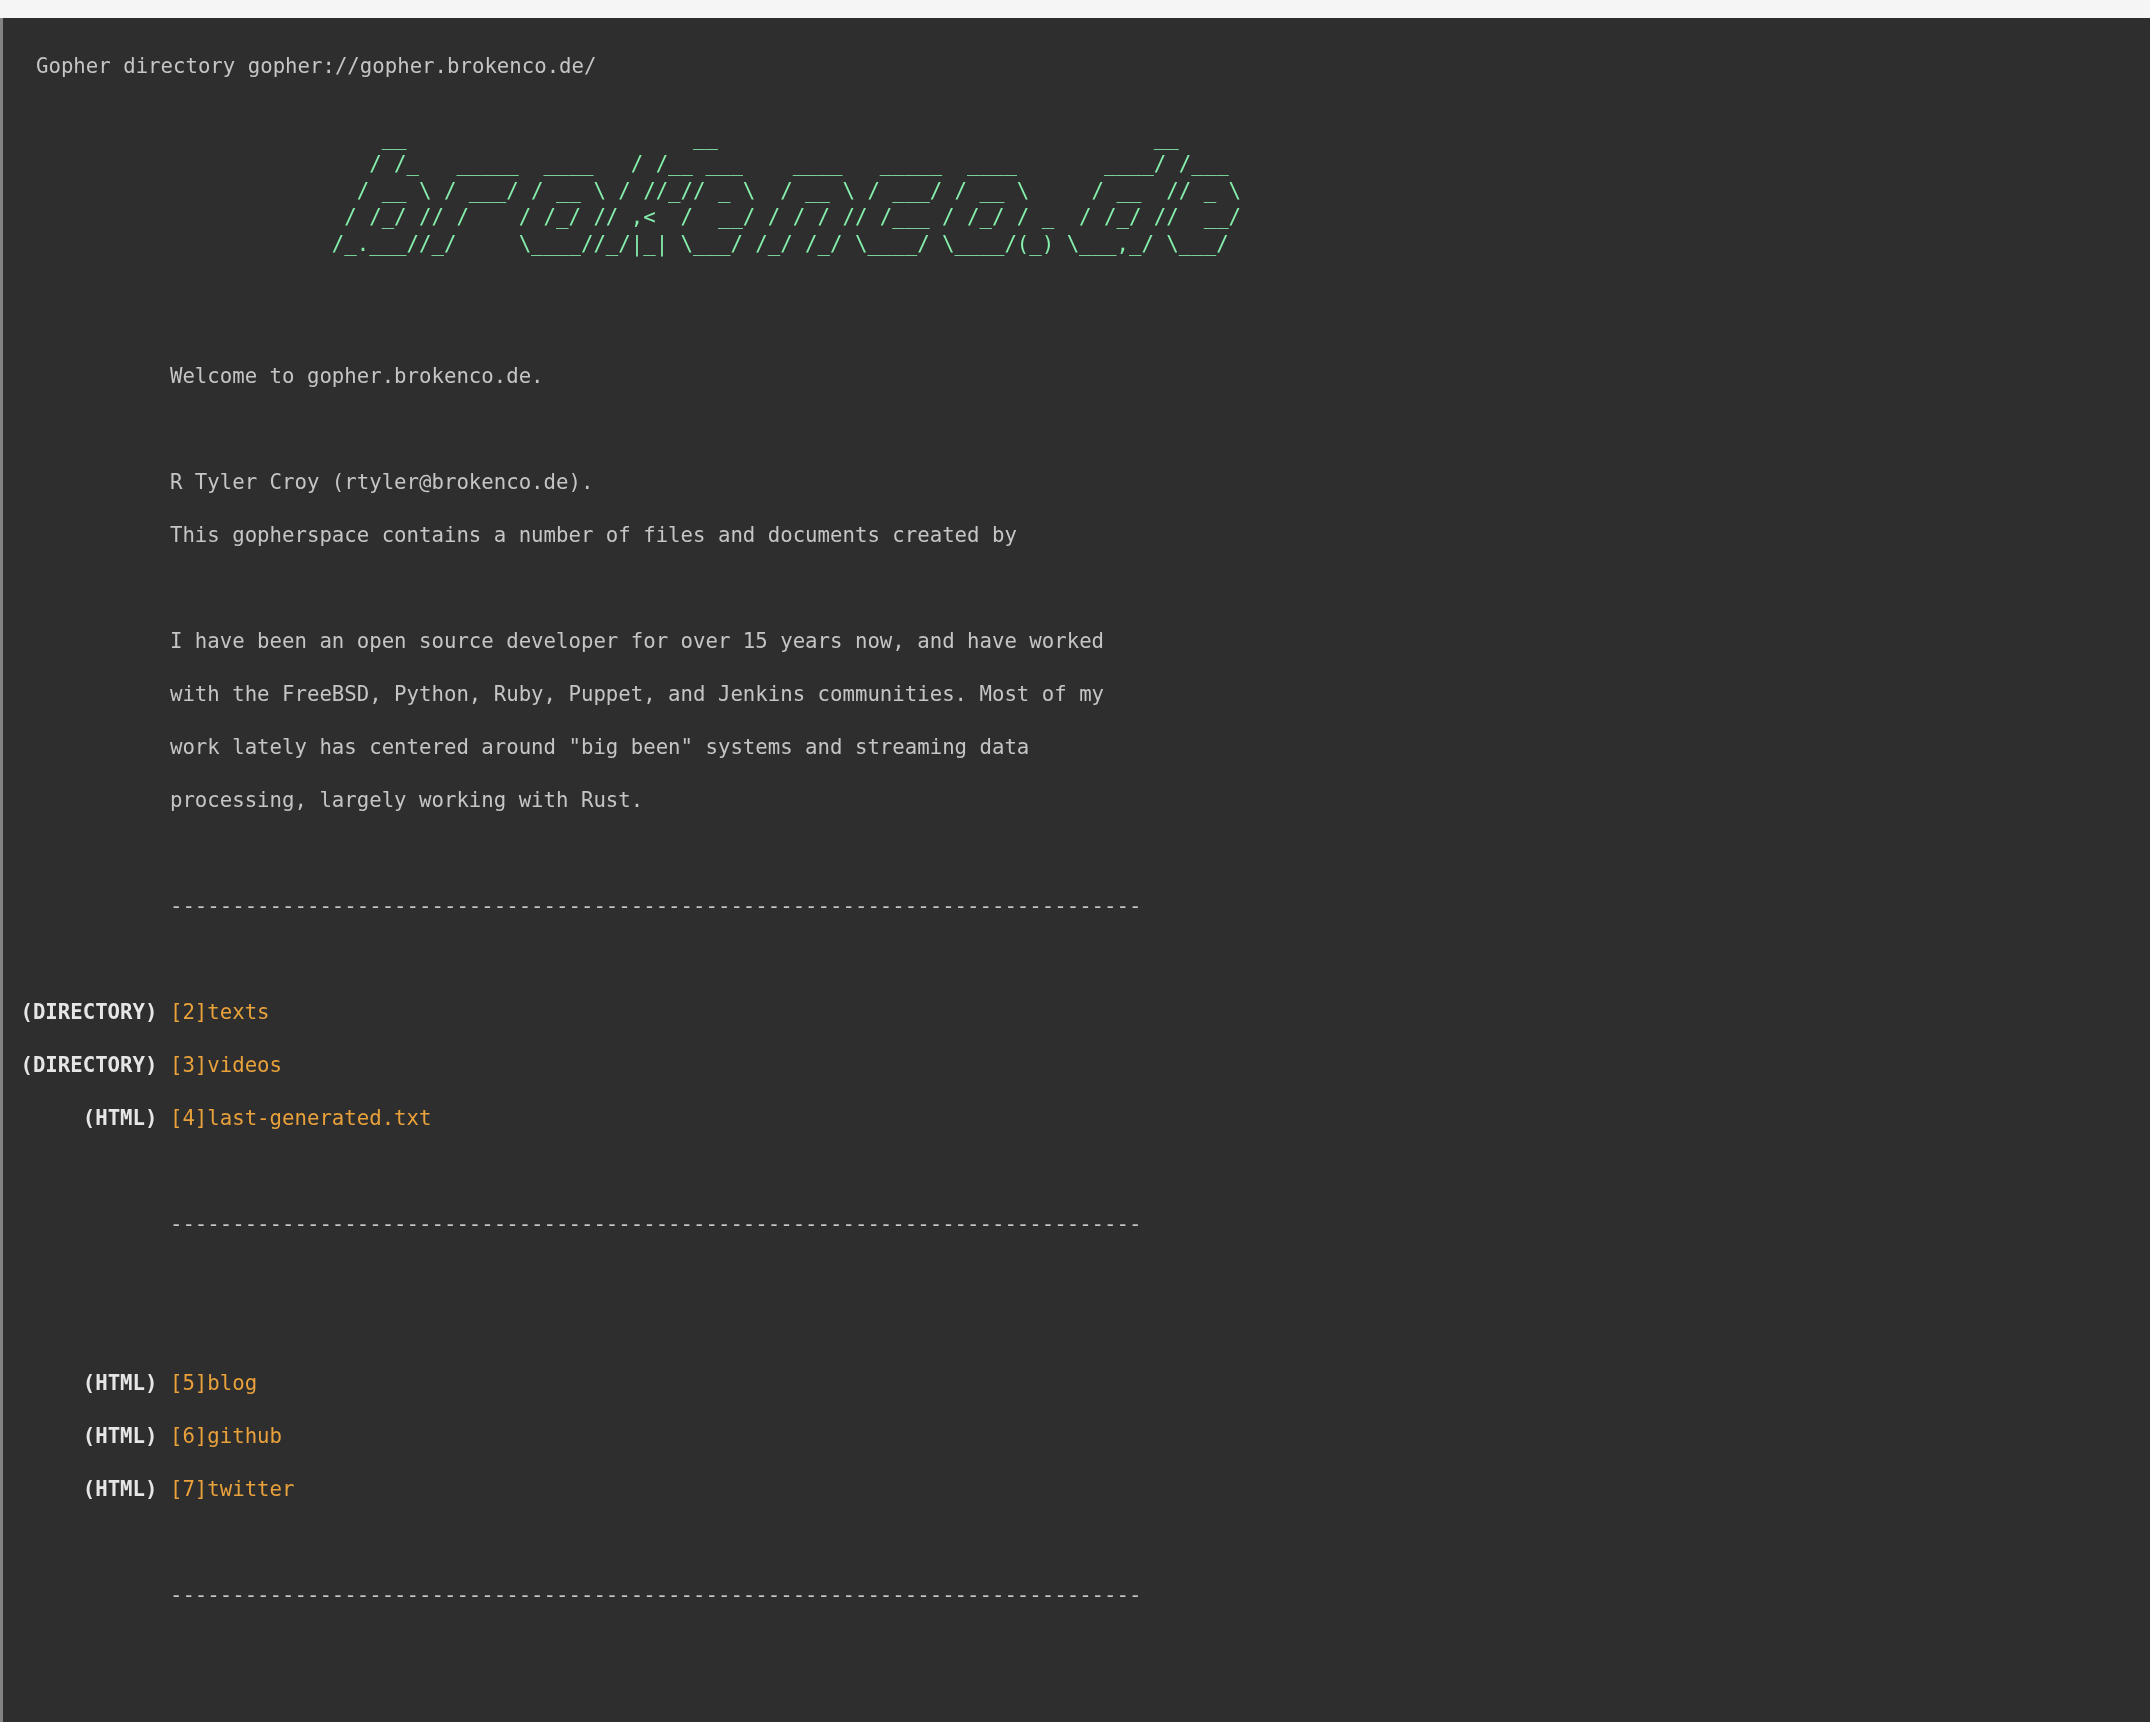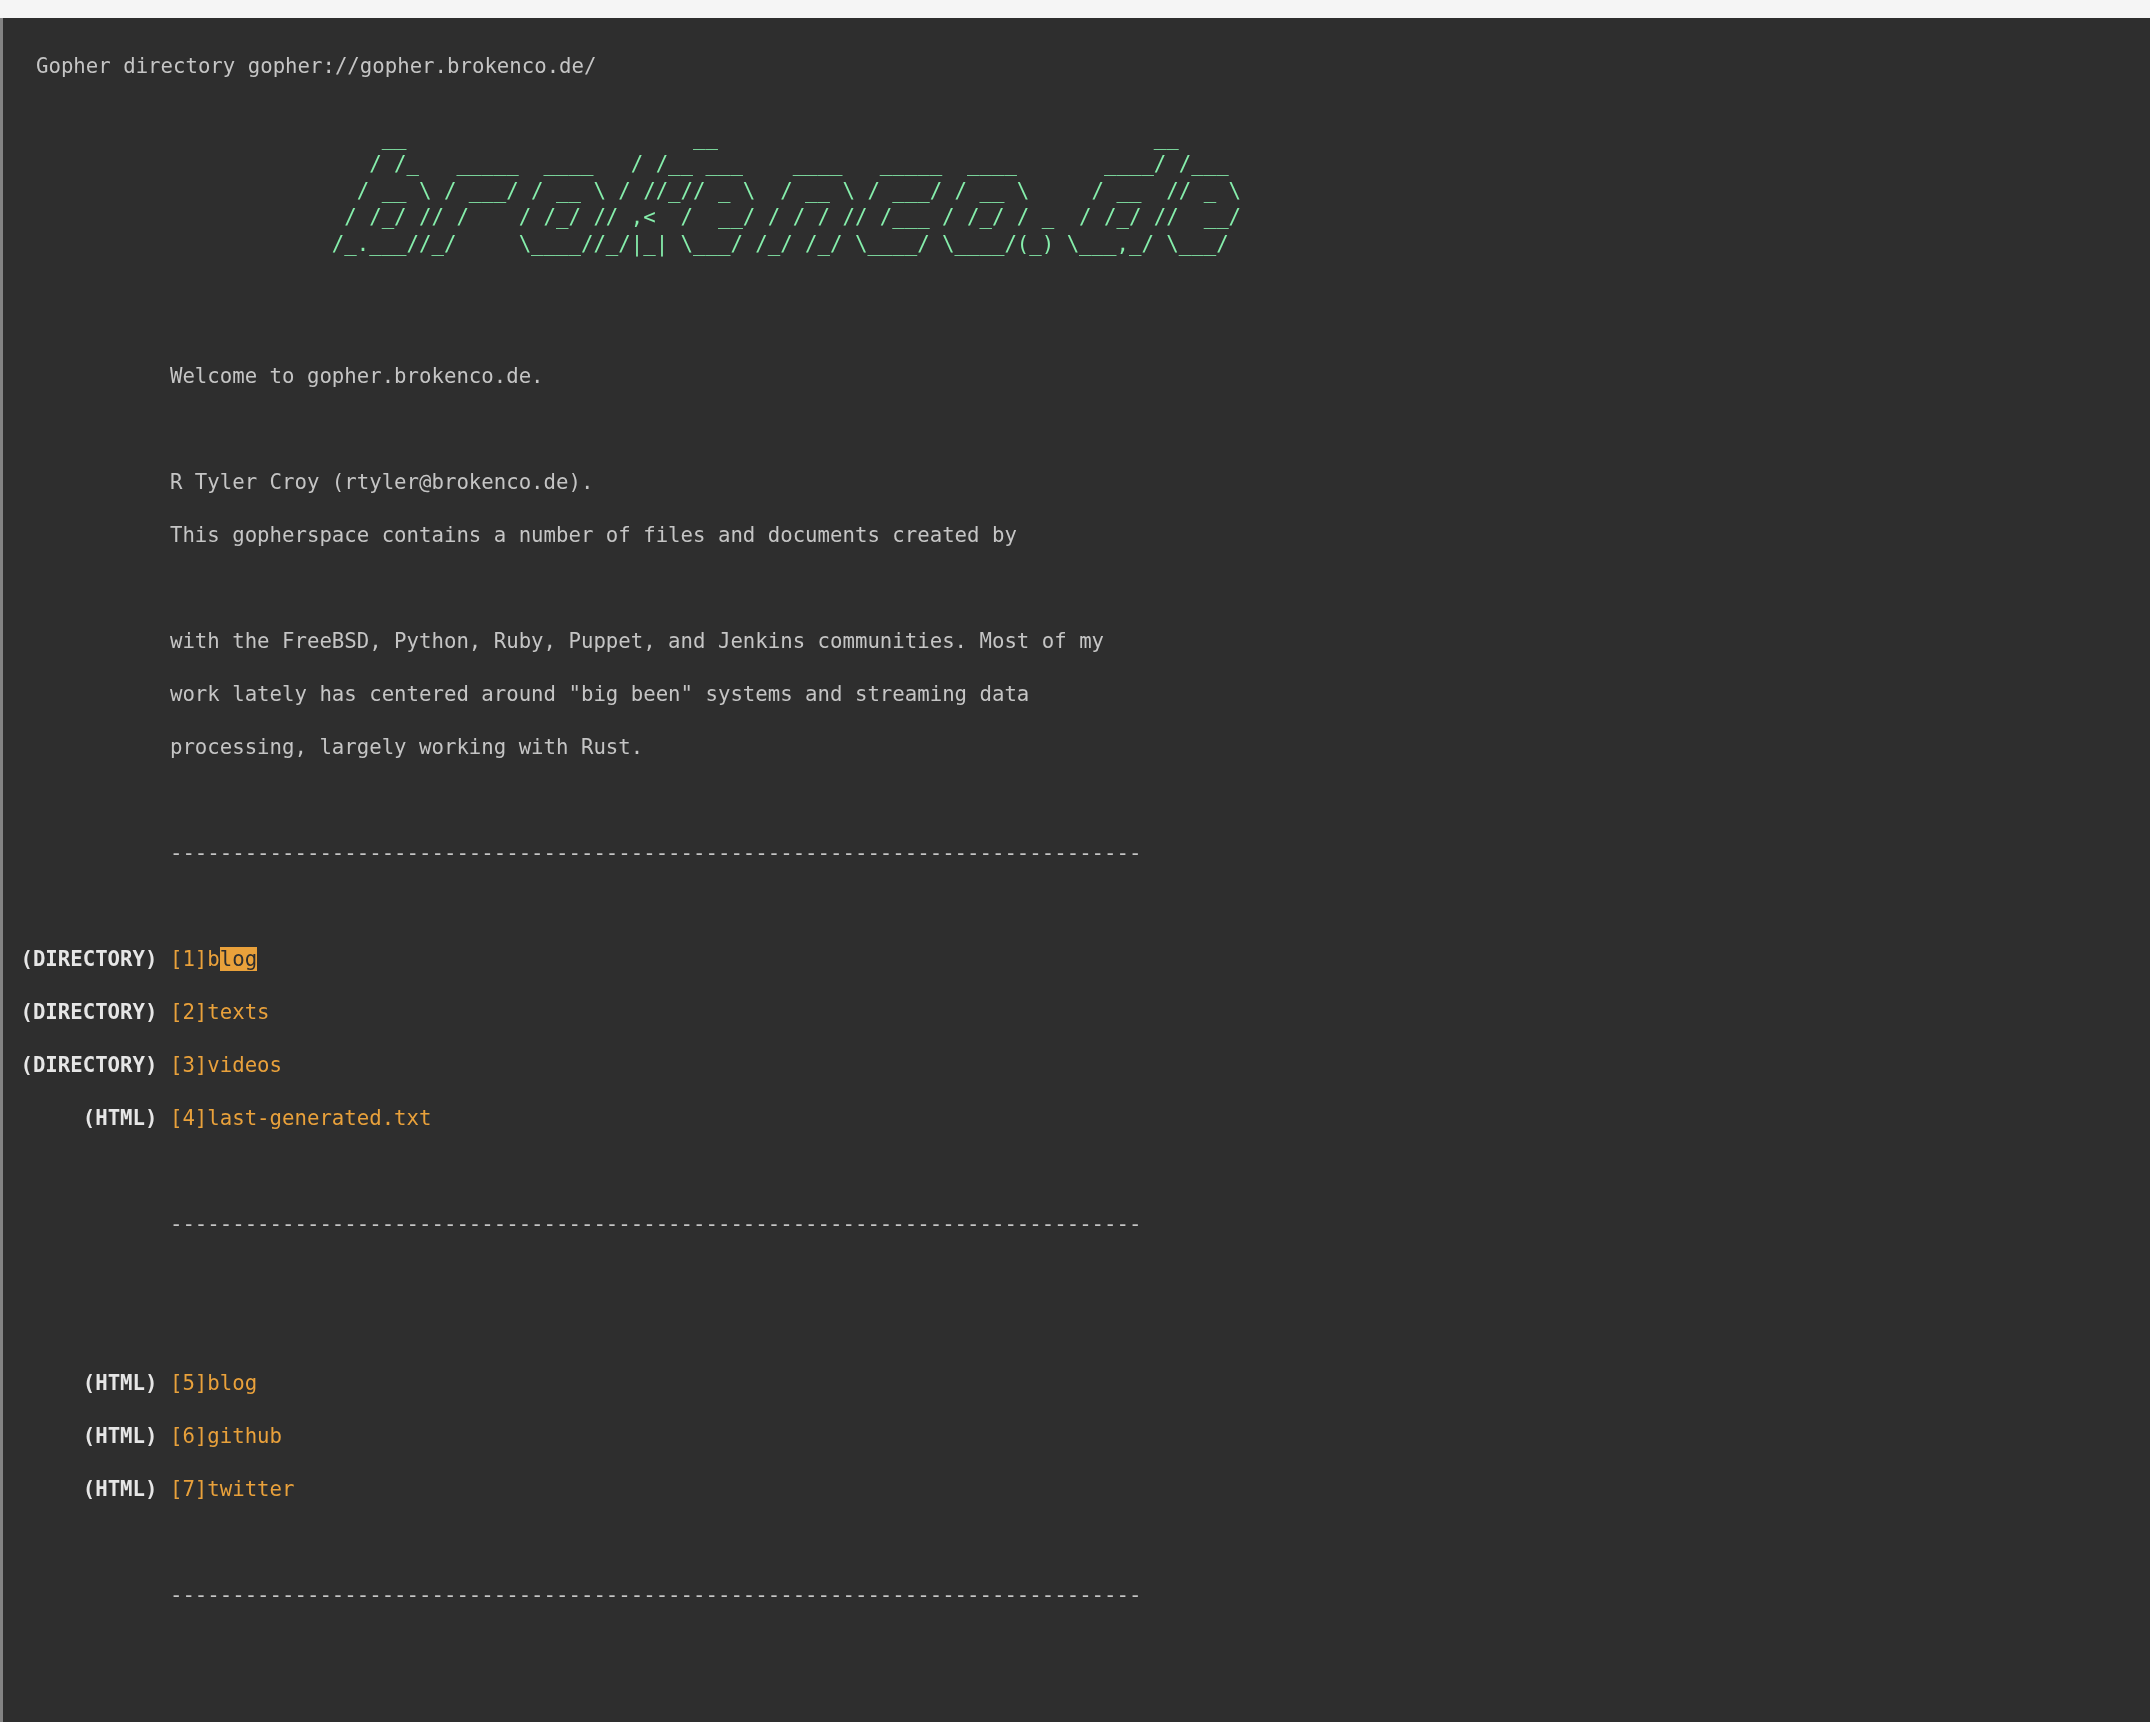--- a/index.html
+++ b/index.html
@@ -81,27 +81,27 @@
                             / __ \ / ___/ / __ \ / //_// _ \  / __ \ / ___/ / __ \     / __  // _ \
                            / /_/ // /    / /_/ // ,&lt;  /  __/ / / / // /___ / /_/ / _  / /_/ //  __/
                           /_.___//_/     \____//_/|_| \___/ /_/ /_/ \____/ \____/(_) \___,_/ \___/</div>
 <div class="content">
 <span class="row info-line"><span class="pad-col"></span> </span>
 <span class="row info-line"><span class="pad-col"></span> <span>Welcome to gopher.brokenco.de.</span></span>
 <span class="row info-line"><span class="pad-col"></span> </span>
 <span class="row info-line"><span class="pad-col"></span> <span>R Tyler Croy (rtyler@brokenco.de).</span></span>
 <span class="row info-line"><span class="pad-col"></span> <span>This gopherspace contains a number of files and documents created by</span></span>
 <span class="row info-line"><span class="pad-col"></span> </span>
+<span class="row info-line"><span class="pad-col"></span> <span>I have been an open source developer for over 15 years now, and have worked</span></span>
 <span class="row info-line"><span class="pad-col"></span> <span>with the FreeBSD, Python, Ruby, Puppet, and Jenkins communities. Most of my</span></span>
 <span class="row info-line"><span class="pad-col"></span> <span>work lately has centered around "big been" systems and streaming data</span></span>
 <span class="row info-line"><span class="pad-col"></span> <span>processing, largely working with Rust.</span></span>
 <span class="row info-line"><span class="pad-col"></span> </span>
 <span class="row divider"><span class="pad-col"></span> <span>------------------------------------------------------------------------------</span></span>
 <span class="row info-line"><span class="pad-col"></span> </span>
-<span class="row"><span class="type-col">(DIRECTORY)</span> <span class="link-index">[1]</span><span class="link-text">b</span><span class="link-text selected">log</span></span>
 <span class="row"><span class="type-col">(DIRECTORY)</span> <span class="link-index">[2]</span><span class="link-text">texts</span></span>
 <span class="row"><span class="type-col">(DIRECTORY)</span> <span class="link-index">[3]</span><span class="link-text">videos</span></span>
 <span class="row"><span class="type-col">(HTML)</span> <span class="link-index">[4]</span><span class="link-text">last-generated.txt</span></span>
 <span class="row info-line"><span class="pad-col"></span> </span>
 <span class="row divider"><span class="pad-col"></span> <span>------------------------------------------------------------------------------</span></span>
 <span class="row info-line"><span class="pad-col"></span> </span>
 <span class="row info-line"><span class="pad-col"></span> </span>
 <span class="row"><span class="type-col">(HTML)</span> <span class="link-index">[5]</span><span class="link-text">blog</span></span>
 <span class="row"><span class="type-col">(HTML)</span> <span class="link-index">[6]</span><span class="link-text">github</span></span>
 <span class="row"><span class="type-col">(HTML)</span> <span class="link-index">[7]</span><span class="link-text">twitter</span></span>

